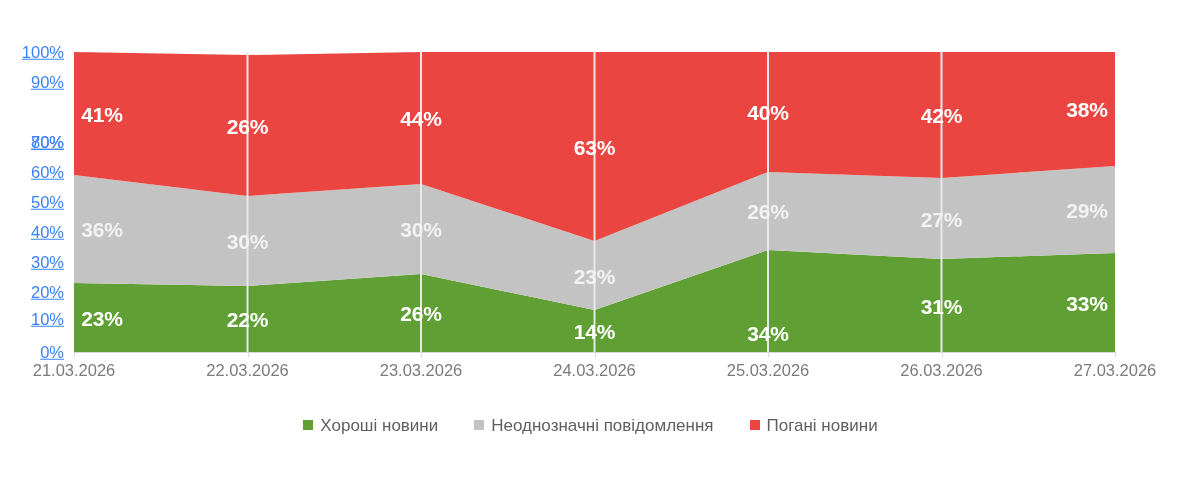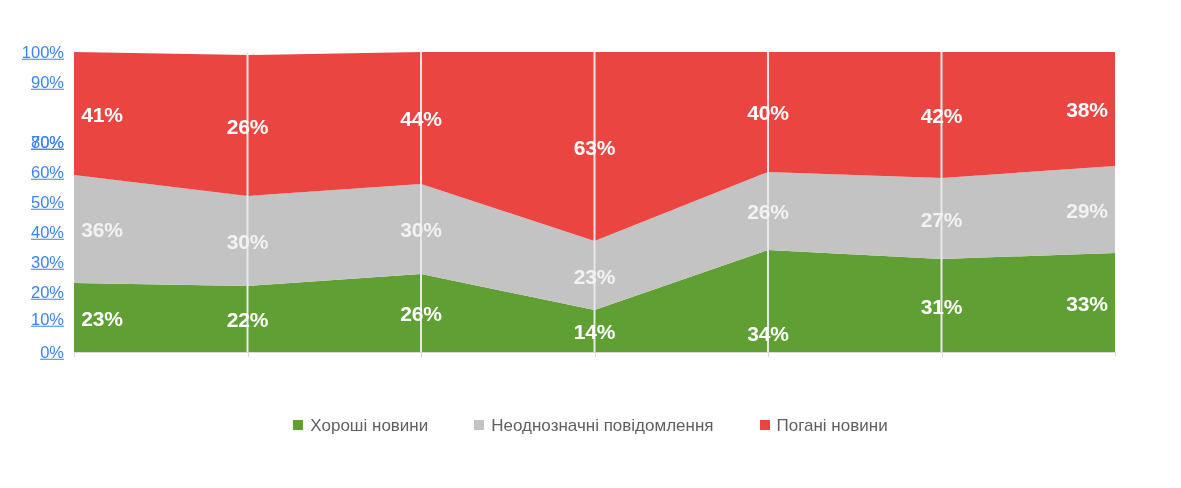--- a/index.html
+++ b/index.html
@@ -106,21 +106,21 @@
   
   .legend {
     position: absolute;
     left: 0;
     top: 410px;
     width: 1181px;
     height: 30px;
     display: flex;
     justify-content: center;
     align-items: center;
-    gap: 46px;
+    gap: 36px;
   }
   .legend-item {
     display: flex;
     align-items: center;
     gap: 7px;
   }
   .legend-swatch {
     width: 10px;
     height: 10px;
     flex: 0 0 auto;
@@ -165,20 +165,29 @@
             <line x1="347" x2="347" y1="0" y2="300" stroke="#e8e8e8" stroke-width="2"></line>
             <line x1="520.5" x2="520.5" y1="0" y2="300" stroke="#e8e8e8" stroke-width="2"></line>
             <line x1="694" x2="694" y1="0" y2="300" stroke="#e8e8e8" stroke-width="2"></line>
             <line x1="867.5" x2="867.5" y1="0" y2="300" stroke="#e8e8e8" stroke-width="2"></line>
           </g>
       </svg>
     </div>
 
     <div class="axis-line"></div>
 
+    <div class="x-axis-labels">
+        <div class="x-tick" style="left: 74px;">21.03.2026</div>
+        <div class="x-tick" style="left: 247.5px;">22.03.2026</div>
+        <div class="x-tick" style="left: 421px;">23.03.2026</div>
+        <div class="x-tick" style="left: 594.5px;">24.03.2026</div>
+        <div class="x-tick" style="left: 768px;">25.03.2026</div>
+        <div class="x-tick" style="left: 941.5px;">26.03.2026</div>
+        <div class="x-tick" style="left: 1115px;">27.03.2026</div>
+      </div>
 
     <div class="data-labels-layer">
         <div class="data-label" style="left: 102px; top: 317.5px;">23%</div>
         <div class="data-label" style="left: 247.5px; top: 319px;">22%</div>
         <div class="data-label" style="left: 421px; top: 313px;">26%</div>
         <div class="data-label" style="left: 594.5px; top: 331px;">14%</div>
         <div class="data-label" style="left: 768px; top: 301px; margin-top: 32px;">34%</div>
         <div class="data-label" style="left: 941.5px; top: 305.5px;">31%</div>
         <div class="data-label" style="left: 1087px; top: 302.5px;">33%</div>
         <div class="data-label muted" style="left: 102px; top: 229px;">36%</div>

